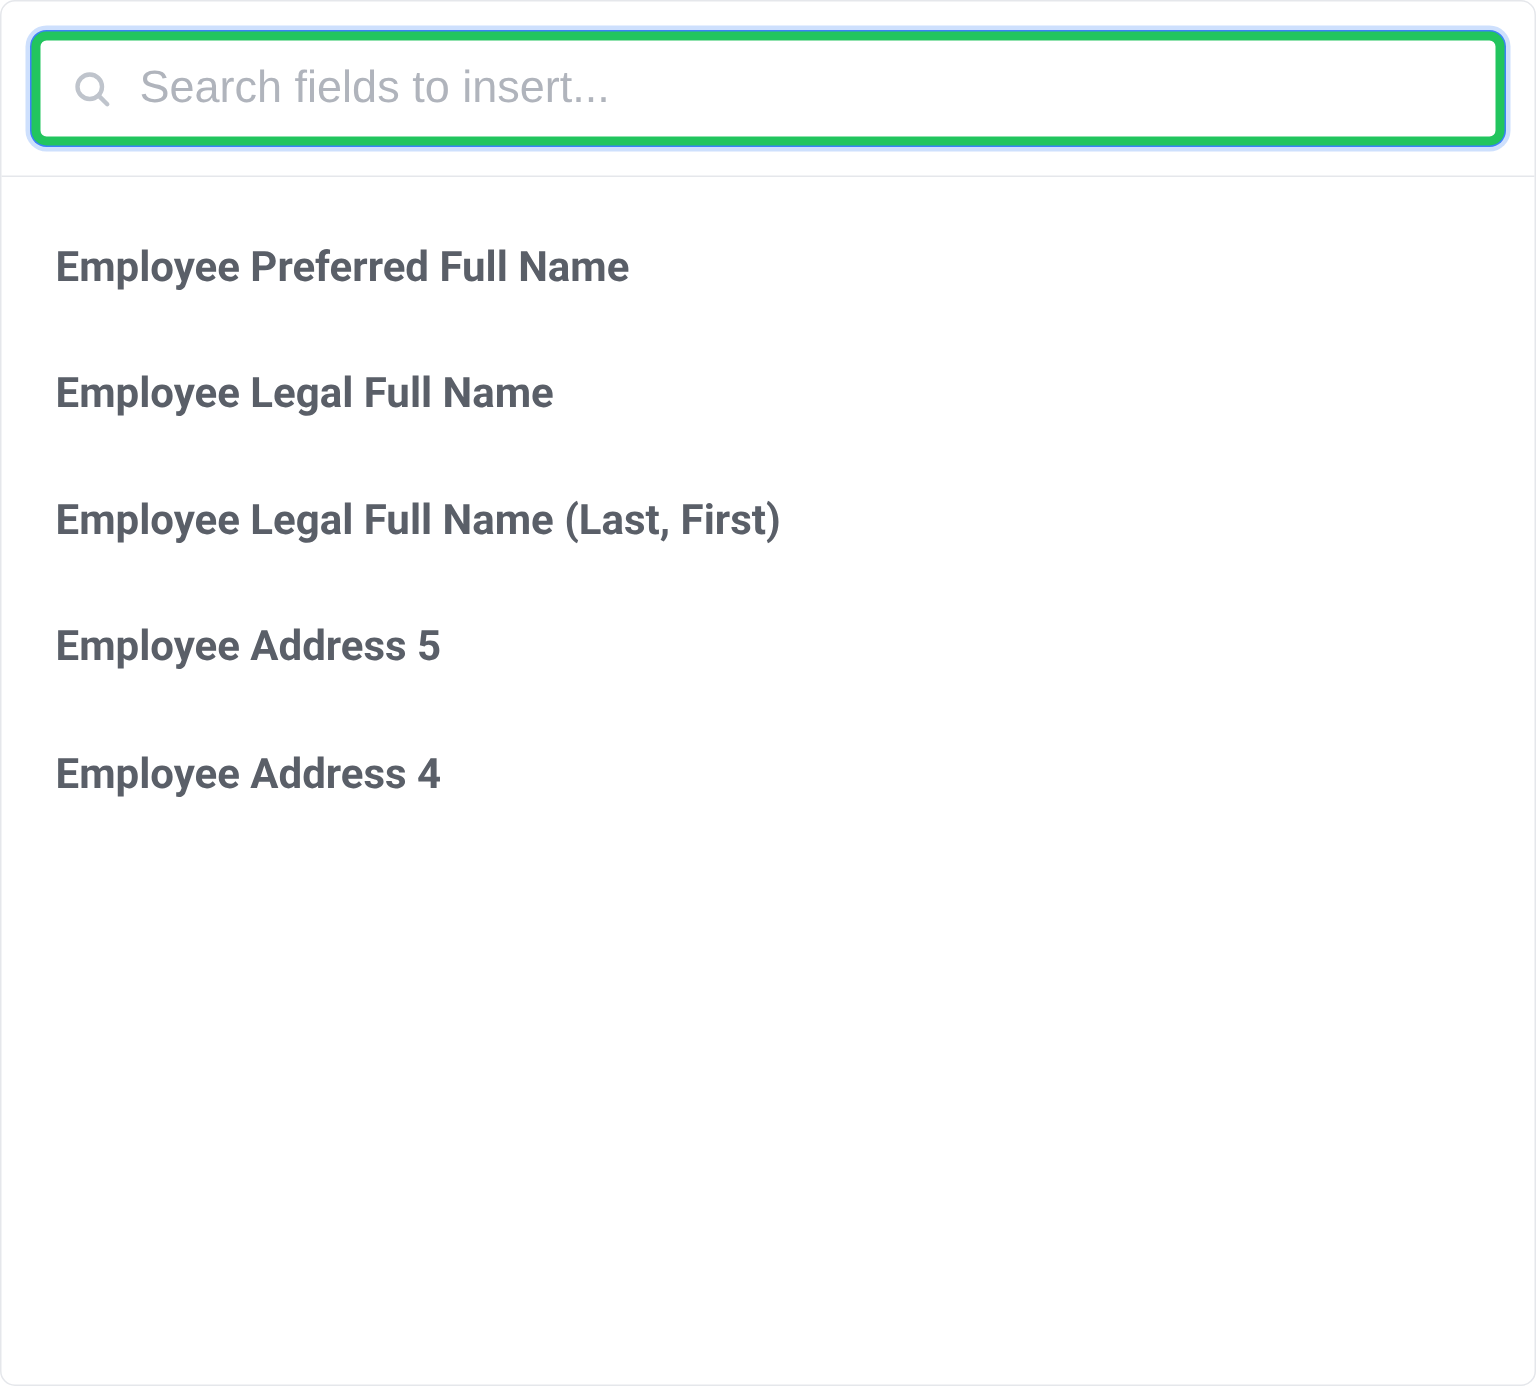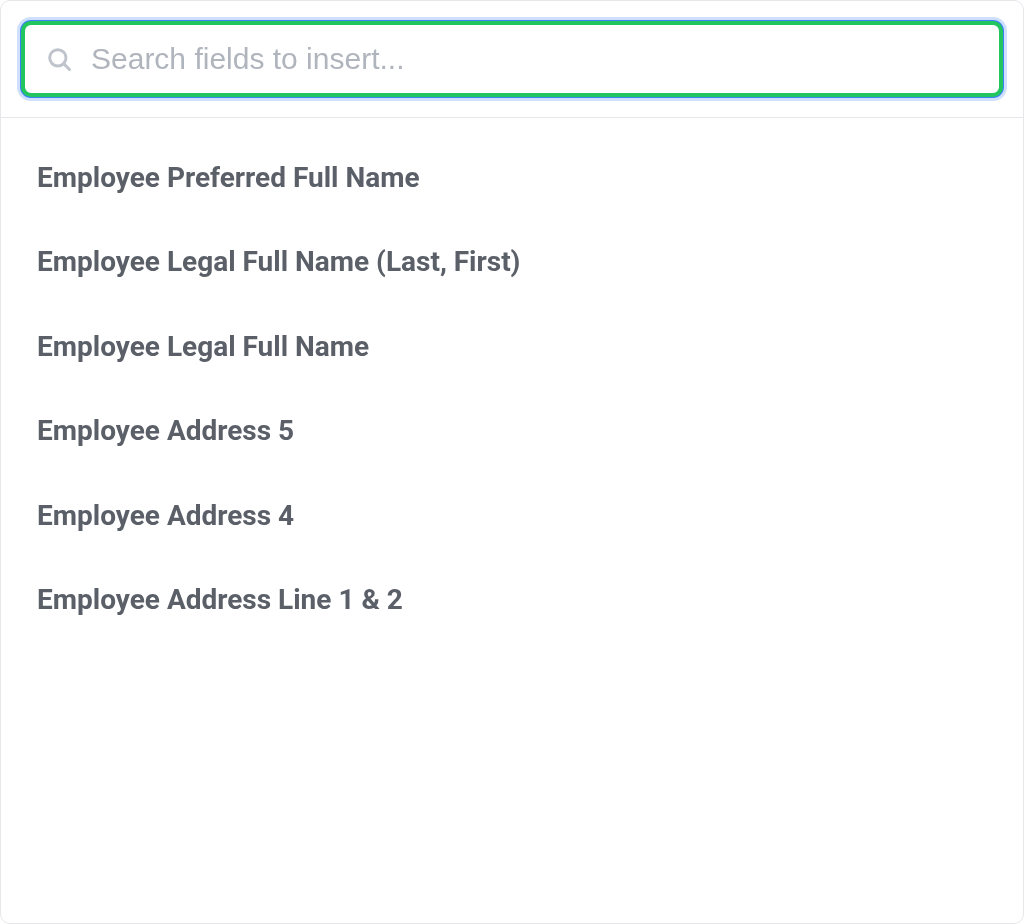--- a/index.html
+++ b/index.html
@@ -23,21 +23,21 @@
     }
     .search-wrapper {
       padding: 20px 20px 20px 20px;
       border-bottom: 1px solid #e5e7eb;
     }
     .search-box {
       display: flex;
       align-items: center;
       width: 100%;
       height: 76px;
-      border: 4px solid #22c55e;
+      border: 6px solid #22c55e;
       border-radius: 10px;
       padding: 0 20px;
       box-shadow: 0 0 0 4px rgba(59,130,246,0.25), 0 0 0 1px #3b82f6;
       background: #ffffff;
     }
     .search-icon {
       flex: 0 0 auto;
       color: #bfc4cc;
       margin-right: 18px;
       display: flex;
@@ -82,28 +82,25 @@
       </span>
       <input type="text" class="search-input" placeholder="Search fields to insert..." style="">
     </div>
   </div>
 
   <div class="list">
     <div class="list-item">
       <span>Employee Preferred Full Name</span>
     </div>
     <div class="list-item">
-      <span>Employee Legal Full Name (Last, First)</span>
+      <span>Employee Legal Full Name</span>
     </div>
     <div class="list-item">
-      <span>Employee Legal Full Name</span>
+      <span>Employee Legal Full Name (Last, First)</span>
     </div>
     <div class="list-item">
       <span>Employee Address 5</span>
     </div>
     <div class="list-item">
       <span>Employee Address 4</span>
     </div>
-    <div class="list-item">
-      <span>Employee Address Line 1 &amp; 2</span>
-    </div>
   </div>
 </div>
 
 </body></html>

